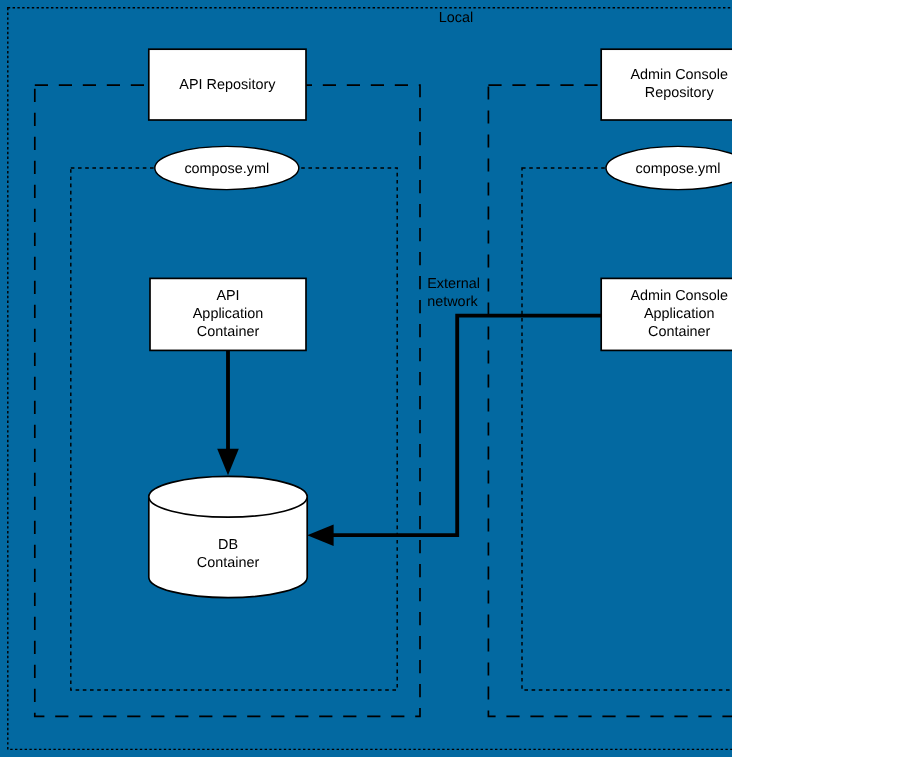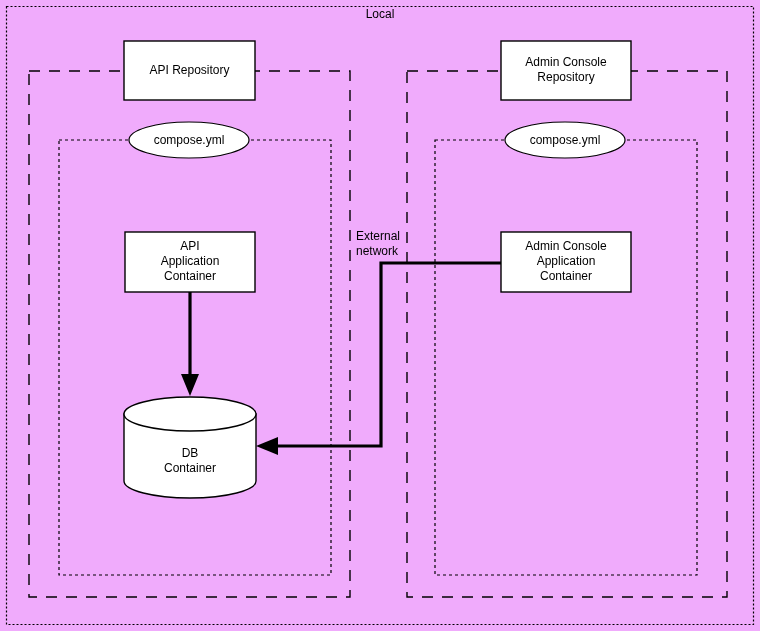--- a/index.html
+++ b/index.html
@@ -5,23 +5,23 @@
   html, body {
     margin: 0;
     padding: 0;
     background: #ffffff;
   }
   body {
     font-family: "Liberation Sans", sans-serif;
   }
   #canvas {
     position: relative;
-    width: 760px;
+    width: 610px;
     height: 631px;
-    background: #f0abfc;
+    background: #0369a1;
     overflow: hidden;
   }
   #diagram-svg {
     position: absolute;
     top: 0;
     left: 0;
     width: 760px;
     height: 631px;
   }
   .node-text {

